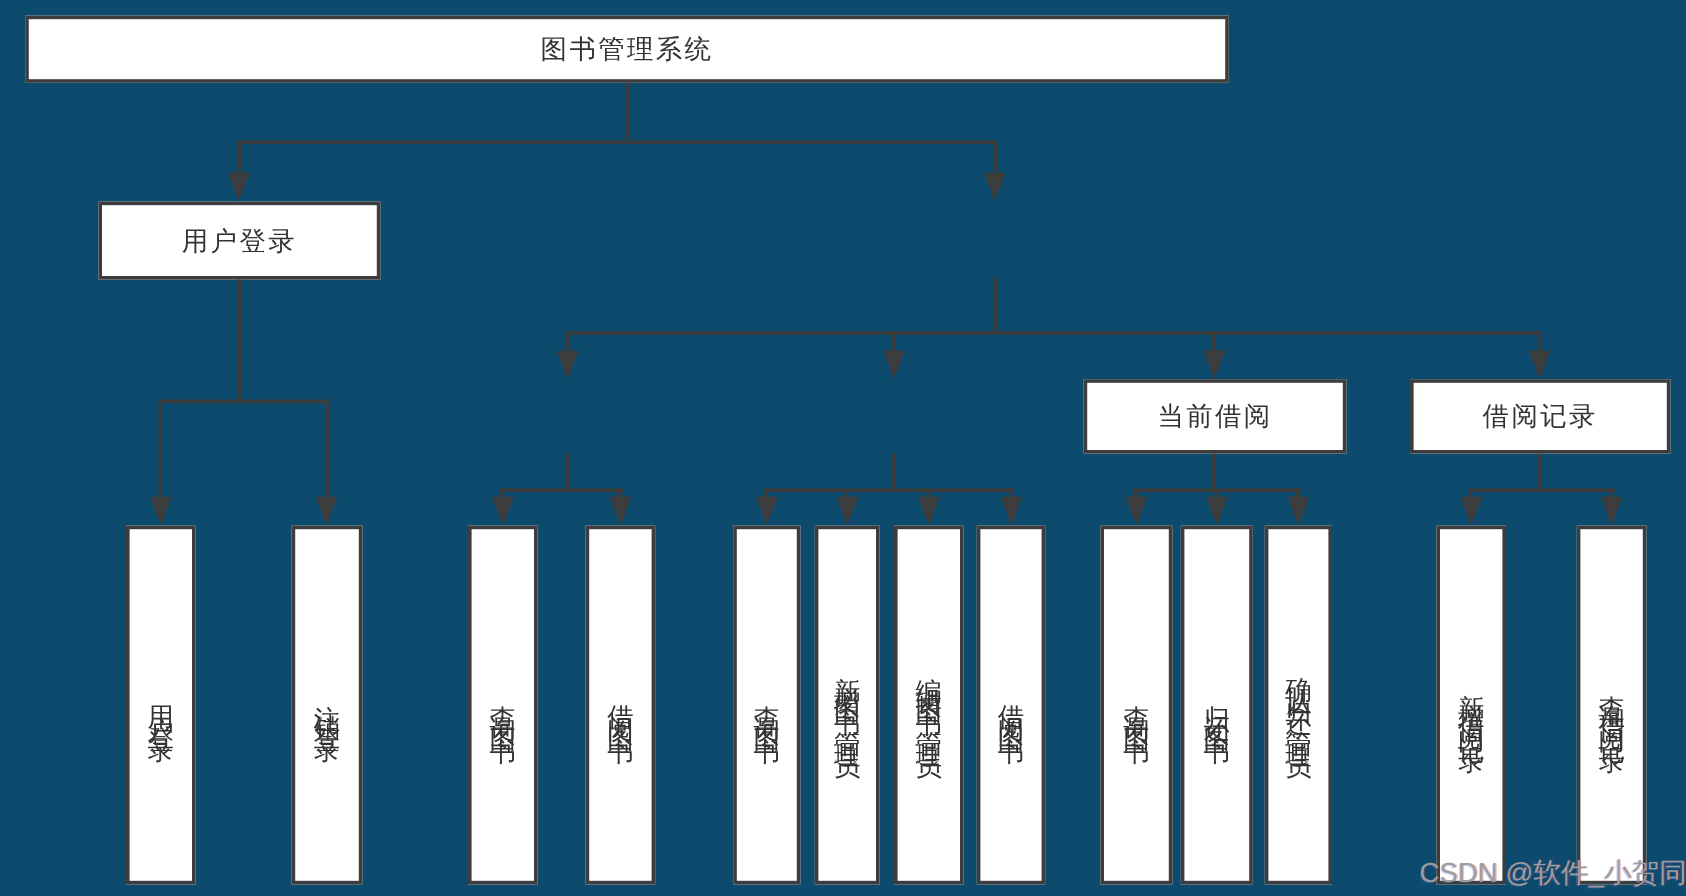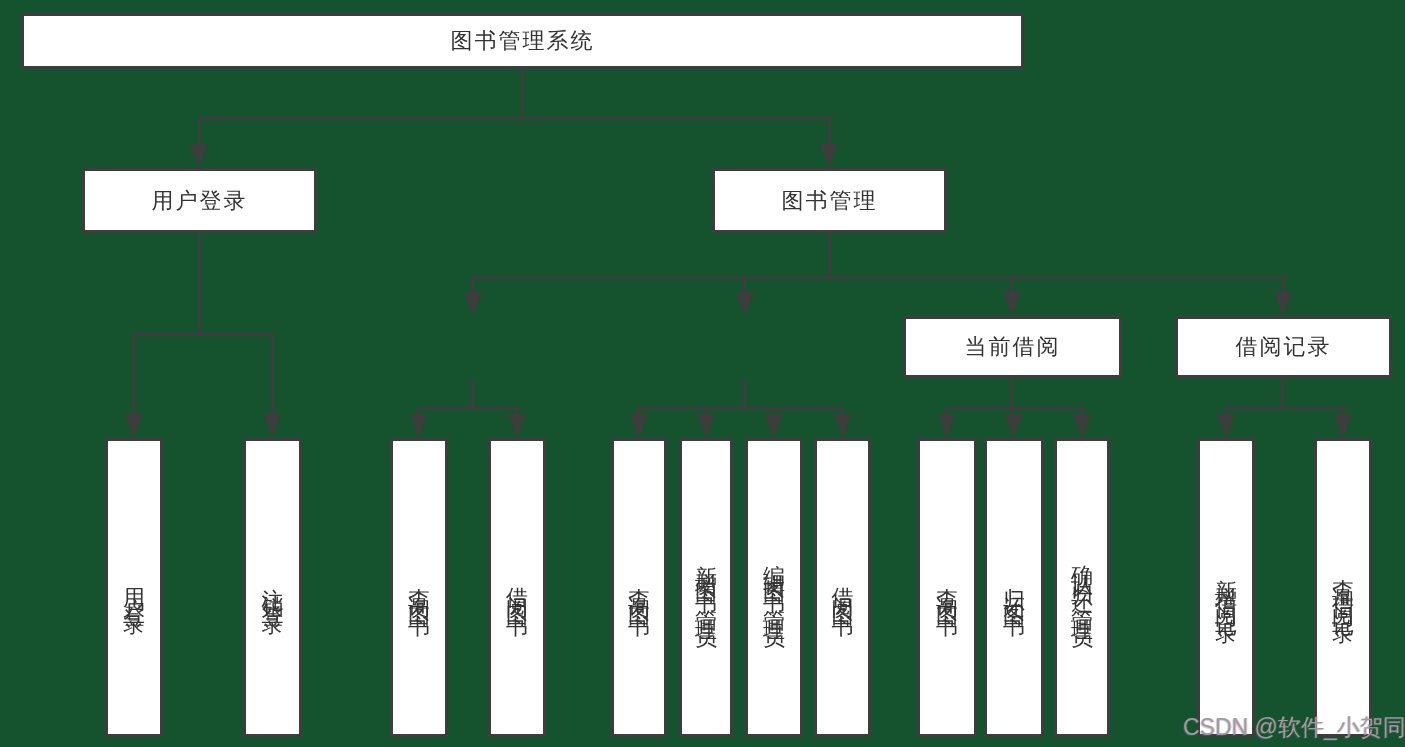--- a/index.html
+++ b/index.html
@@ -1,17 +1,17 @@
 <!DOCTYPE html>
 <html><head>
 <meta charset="utf-8">
 <style>
   html,body{margin:0;padding:0;background:#fff;}
   .canvas{
-    position:relative;width:1405px;height:747px;background:#14532d;overflow:hidden;
+    position:relative;width:1405px;height:747px;background:#0c4a6e;overflow:hidden;
     font-family:"Liberation Sans","DejaVu Sans",sans-serif;
   }
   .box{
     position:absolute;box-sizing:border-box;border:3px solid #3d3d3d;background:#fff;
     display:flex;align-items:center;justify-content:center;color:#333;
   }
   .box .lbl{font-size:22px;letter-spacing:2px;white-space:nowrap;}
   .leaf .vtext{
     writing-mode:vertical-lr;text-orientation:mixed;
     font-size:22px;letter-spacing:9px;line-height:1;white-space:nowrap;
@@ -32,23 +32,20 @@
 <body>
 
 <div class="canvas">
 
   <div class="box" style="left:21px;top:13px;width:1003px;height:56px;">
     <span class="lbl">图书管理系统</span>
   </div>
 
   <div class="box" style="left:82px;top:168px;width:235px;height:65px;">
     <span class="lbl">用户登录</span>
-  </div>
-  <div class="box" style="left:712px;top:168px;width:235px;height:65px;">
-    <span class="lbl">图书管理</span>
   </div>
 
   <div class="box" style="left:903px;top:316px;width:219px;height:62px;">
     <span class="lbl">当前借阅</span>
   </div>
   <div class="box" style="left:1175px;top:316px;width:217px;height:62px;">
     <span class="lbl">借阅记录</span>
   </div>
 
   <div class="box leaf" style="left:105px;top:438px;width:58px;height:299px;">

